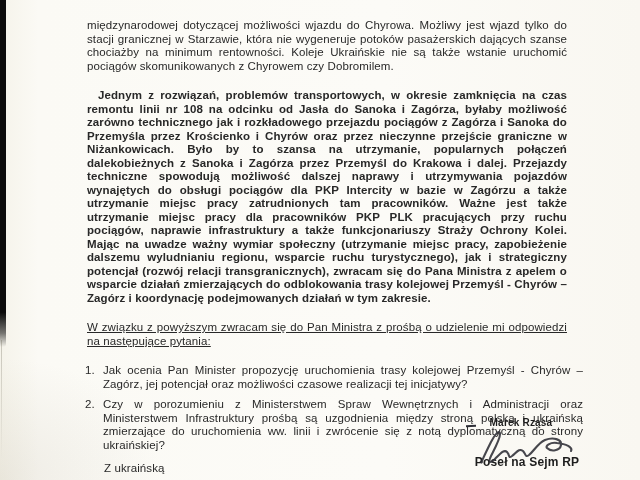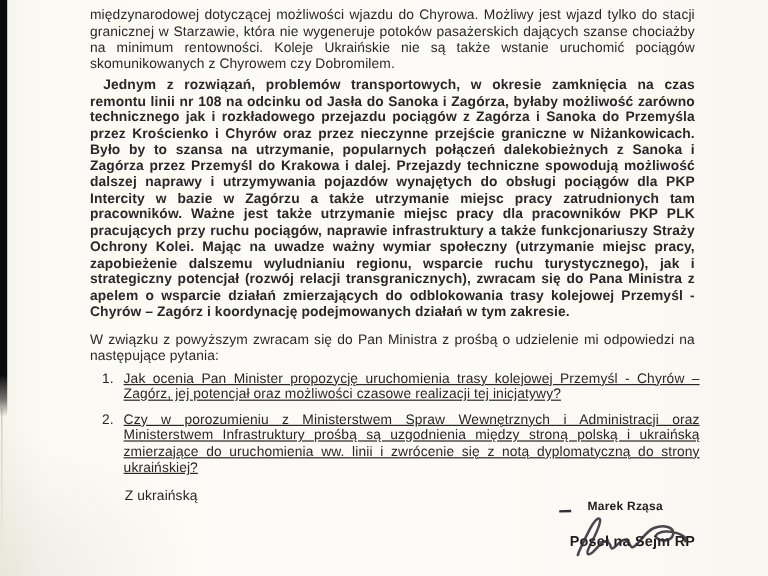--- a/index.html
+++ b/index.html
@@ -22,34 +22,34 @@
   }
   .scan-line {
     position:absolute; left:1px; top:340px; width:1px; height:120px;
     background:linear-gradient(to bottom, rgba(110,105,90,0.35), rgba(110,105,90,0));
   }
   .content {
     position:absolute; left:71px; top:3px; width:512px;
     font-size:11.5px; line-height:13.5px; letter-spacing:0.1px;
     color:#282828; text-align:justify;
   }
-  .content p { margin:4px; }
+  .content p { margin:16px; }
   p.indented { text-indent:11px;font-weight:bold; }
-  p.request { margin-top:10px; }
+  p.request { margin-top:10px;text-decoration:underline; }
   .questions { margin:5px 0 0 14px; padding:0; list-style:none; }
   .questions li { display:flex; margin-bottom:7px; }
   .q-num { flex:0 0 18px; }
-  .q-text { flex:1; text-align:justify;text-decoration:underline; }
+  .q-text { flex:1; text-align:justify; }
   .closing { margin:10px 0 0 33px; }
   .signature-block {
     position:absolute; left:452px; top:417px; width:150px;
     text-align:center; color:#1d1d1d;
   }
   .sig-name { font-weight:bold; font-size:10px; letter-spacing:0.2px; transform:translateX(-6px); }
-  .sig-title { font-weight:bold; font-size:12px; letter-spacing:0.2px; margin-top:16px; }
+  .sig-title { font-weight:bold; font-size:12px; letter-spacing:0.2px; margin-top:27px; }
   .ink-dash {
     position:absolute; left:14px; top:8px; width:10px; height:2px;
     background:#2e2e36; transform:rotate(-2deg);
   }
   .sig-squiggle {
     position:absolute; left:22px; top:9px; width:112px; height:42px;
     pointer-events:none;
   }
 </style>
 </head>

